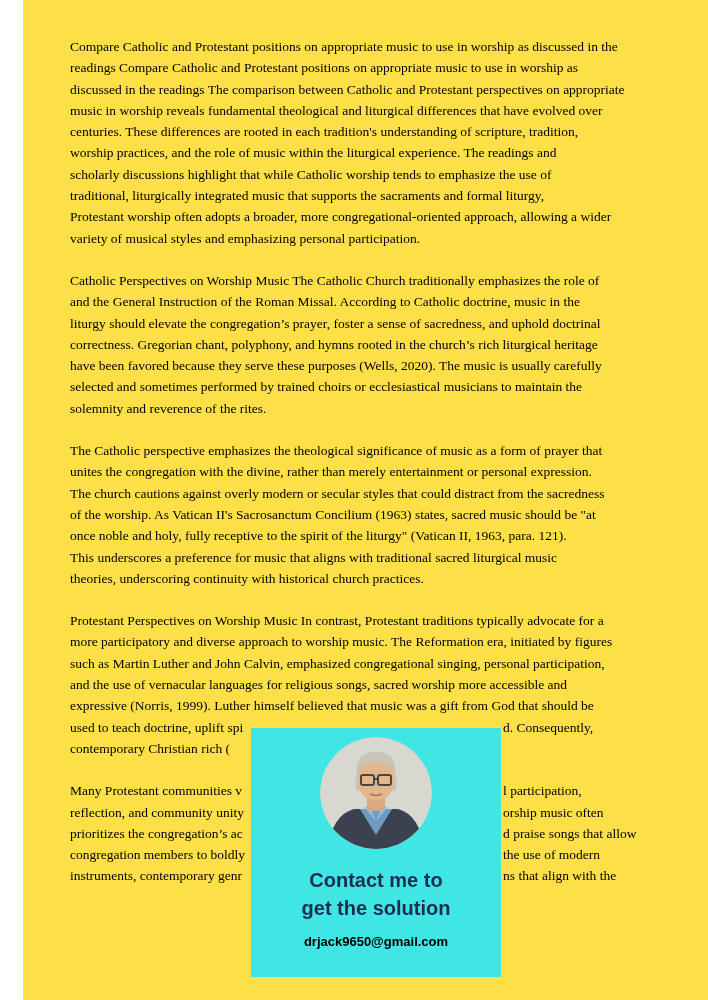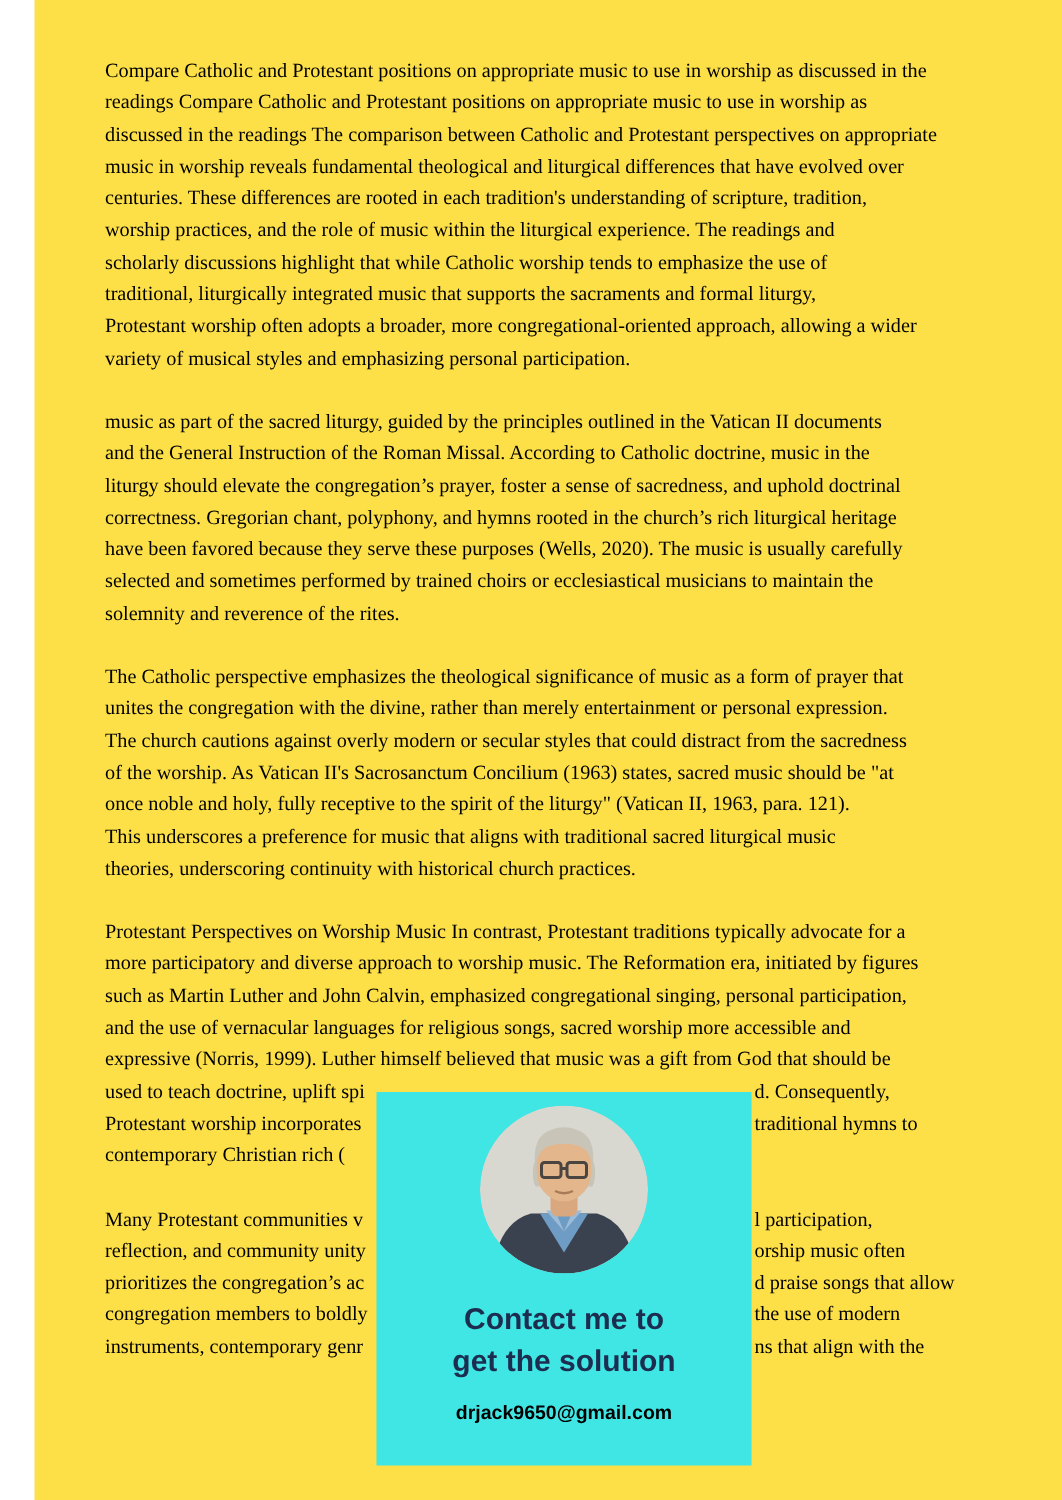--- a/index.html
+++ b/index.html
@@ -91,21 +91,21 @@
         <div class="line">discussed in the readings The comparison between Catholic and Protestant perspectives on appropriate</div>
         <div class="line">music in worship reveals fundamental theological and liturgical differences that have evolved over</div>
         <div class="line">centuries. These differences are rooted in each tradition's understanding of scripture, tradition,</div>
         <div class="line">worship practices, and the role of music within the liturgical experience. The readings and</div>
         <div class="line">scholarly discussions highlight that while Catholic worship tends to emphasize the use of</div>
         <div class="line">traditional, liturgically integrated music that supports the sacraments and formal liturgy,</div>
         <div class="line">Protestant worship often adopts a broader, more congregational-oriented approach, allowing a wider</div>
         <div class="line">variety of musical styles and emphasizing personal participation.</div>
       </div>
       <div class="para">
-        <div class="line">music as part of the sacred liturgy, guided by the principles outlined in the Vatican II documents</div>
+        <div class="line">Catholic Perspectives on Worship Music The Catholic Church traditionally emphasizes the role of</div>
         <div class="line">and the General Instruction of the Roman Missal. According to Catholic doctrine, music in the</div>
         <div class="line">liturgy should elevate the congregation’s prayer, foster a sense of sacredness, and uphold doctrinal</div>
         <div class="line">correctness. Gregorian chant, polyphony, and hymns rooted in the church’s rich liturgical heritage</div>
         <div class="line">have been favored because they serve these purposes (Wells, 2020). The music is usually carefully</div>
         <div class="line">selected and sometimes performed by trained choirs or ecclesiastical musicians to maintain the</div>
         <div class="line">solemnity and reverence of the rites.</div>
       </div>
       <div class="para">
         <div class="line">The Catholic perspective emphasizes the theological significance of music as a form of prayer that</div>
         <div class="line">unites the congregation with the divine, rather than merely entertainment or personal expression.</div>
@@ -115,21 +115,20 @@
         <div class="line">This underscores a preference for music that aligns with traditional sacred liturgical music</div>
         <div class="line">theories, underscoring continuity with historical church practices.</div>
       </div>
       <div class="para">
         <div class="line">Protestant Perspectives on Worship Music In contrast, Protestant traditions typically advocate for a</div>
         <div class="line">more participatory and diverse approach to worship music. The Reformation era, initiated by figures</div>
         <div class="line">such as Martin Luther and John Calvin, emphasized congregational singing, personal participation,</div>
         <div class="line">and the use of vernacular languages for religious songs, sacred worship more accessible and</div>
         <div class="line">expressive (Norris, 1999). Luther himself believed that music was a gift from God that should be</div>
         <div class="line"><span>used to teach doctrine, uplift spi</span><span class="right-frag">d. Consequently,</span></div>
-        <div class="line"><span>Protestant worship incorporates</span><span class="right-frag">traditional hymns to</span></div>
         <div class="line"><span>contemporary Christian rich (</span></div>
       </div>
       <div class="para">
         <div class="line"><span>Many Protestant communities v</span><span class="right-frag">l participation,</span></div>
         <div class="line"><span>reflection, and community unity</span><span class="right-frag">orship music often</span></div>
         <div class="line"><span>prioritizes the congregation’s ac</span><span class="right-frag">d praise songs that allow</span></div>
         <div class="line"><span>congregation members to boldly</span><span class="right-frag">the use of modern</span></div>
         <div class="line"><span>instruments, contemporary genr</span><span class="right-frag">ns that align with the</span></div>
       </div>
     </div>

